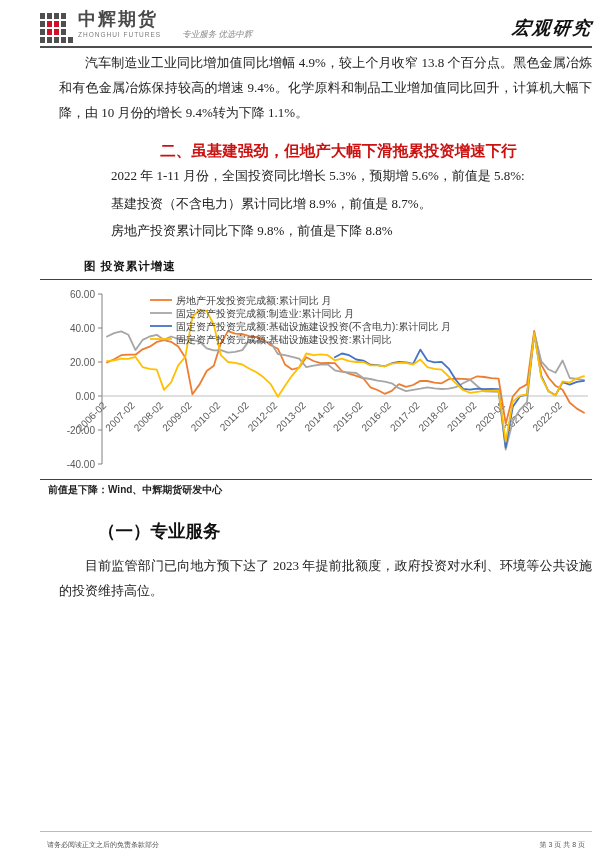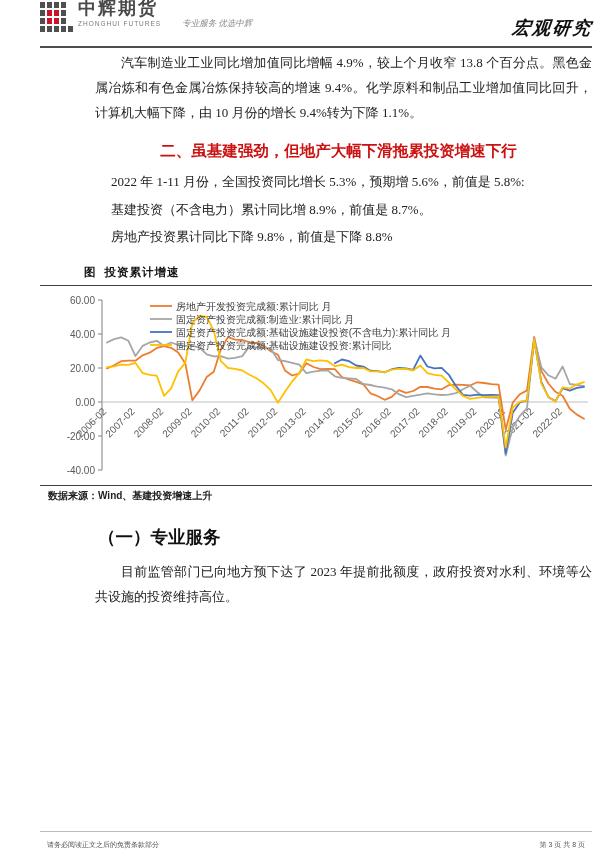--- a/index.html
+++ b/index.html
@@ -12,21 +12,21 @@
     color:#1a1a1a;
     overflow:hidden;
     box-sizing:border-box;
   }
   
   .header{
     position:absolute;top:0;left:40px;right:23px;height:46px;
     border-bottom:2px solid #4d4d4d;
     display:flex;align-items:flex-end;justify-content:space-between;
   }
-  .brand{display:flex;align-items:flex-start;gap:5px;padding-bottom:14px;}
+  .brand{display:flex;align-items:flex-start;gap:5px;padding-bottom:3px;}
   .logo-grid{
     display:grid;grid-template-columns:repeat(5,5px);grid-auto-rows:6px;
     gap:2px;margin-top:3px;
   }
   .logo-grid span{display:block;}
   .cell-g{background:#4f4f4f;}
   .cell-r{background:#ce1126;}
   .cell-e{background:transparent;}
   .brand-text{line-height:1;}
   .brand-cn{
@@ -44,36 +44,36 @@
   }
   .doc-type{
     font-family:"Liberation Serif",serif;
     font-weight:bold;font-style:italic;
     font-size:18px;color:#111;letter-spacing:2px;
     padding-bottom:6px;transform:skewX(-6deg);
   }
   
   .content{position:absolute;top:50px;left:40px;right:23px;}
   .para{
-    margin:0 0 0 55px;
+    margin:0 0 0 19px;
     font-size:13px;line-height:25px;text-align:justify;
     text-indent:2em;color:#222;
   }
   .h-red{
-    margin:16px 0 6px 45px;text-align:center;
+    margin:16px 0 0 45px;text-align:center;
     font-family:"Liberation Sans","DejaVu Sans",sans-serif;
     font-weight:bold;font-size:15.5px;color:#cc1111;
   }
   .stat-line{
     margin:0 0 0 45px;font-size:13px;line-height:27.5px;
     text-indent:2em;color:#222;text-align:justify;
   }
   .fig-block{margin-top:14px;}
   .fig-title{
-    font-family:Liberation Mono, monospace;
+    font-family:Liberation Sans, sans-serif;
     font-weight:bold;font-size:11.5px;color:#111;
     margin:0 0 5px 8px;letter-spacing:1px;padding-left:36px;
   }
   .fig-rule{border:none;border-top:1.5px solid #404040;margin:0;}
   .fig-source{
     font-family:"Liberation Sans",sans-serif;
     font-weight:bold;font-size:10px;color:#222;
     margin:3px 0 0 8px;
   }
   .chart-wrap{padding:2px 0 0 10px;}
@@ -188,21 +188,21 @@
             <text x="126" y="21.5" font-family="Liberation Sans, sans-serif" font-size="10" fill="#404040">房地产开发投资完成额:累计同比 月</text>
             <line x1="100" y1="31" x2="122" y2="31" stroke="#A6A6A6" stroke-width="1.8"></line>
             <text x="126" y="34.5" font-family="Liberation Sans, sans-serif" font-size="10" fill="#404040">固定资产投资完成额:制造业:累计同比 月</text>
             <line x1="100" y1="44" x2="122" y2="44" stroke="#4472C4" stroke-width="1.8"></line>
             <text x="126" y="47.5" font-family="Liberation Sans, sans-serif" font-size="10" fill="#404040">固定资产投资完成额:基础设施建设投资(不含电力):累计同比 月</text>
             <line x1="100" y1="57" x2="122" y2="57" stroke="#FFC000" stroke-width="1.8"></line>
             <text x="126" y="60.5" font-family="Liberation Sans, sans-serif" font-size="10" fill="#404040">固定资产投资完成额:基础设施建设投资:累计同比</text>
           </svg>
       </div>
       <hr class="fig-rule">
-      <div class="fig-source">数据来源：Wind、基建投资增速上升</div>
+      <div class="fig-source">前值是下降：Wind、中辉期货研发中心</div>
     </div>
 
     <h2 class="h-section">（一）专业服务</h2>
 
     <p class="para">目前监管部门已向地方预下达了 2023 年提前批额度，政府投资对水利、环境等公共设施的投资维持高位。</p>
 
   </div>
 
   <hr class="footer-rule">
   <div class="footer">

